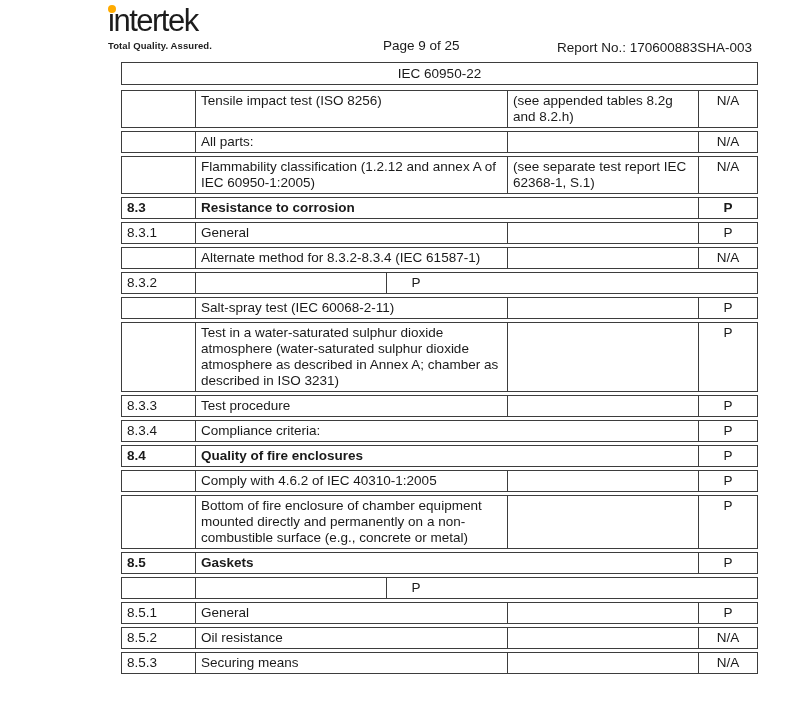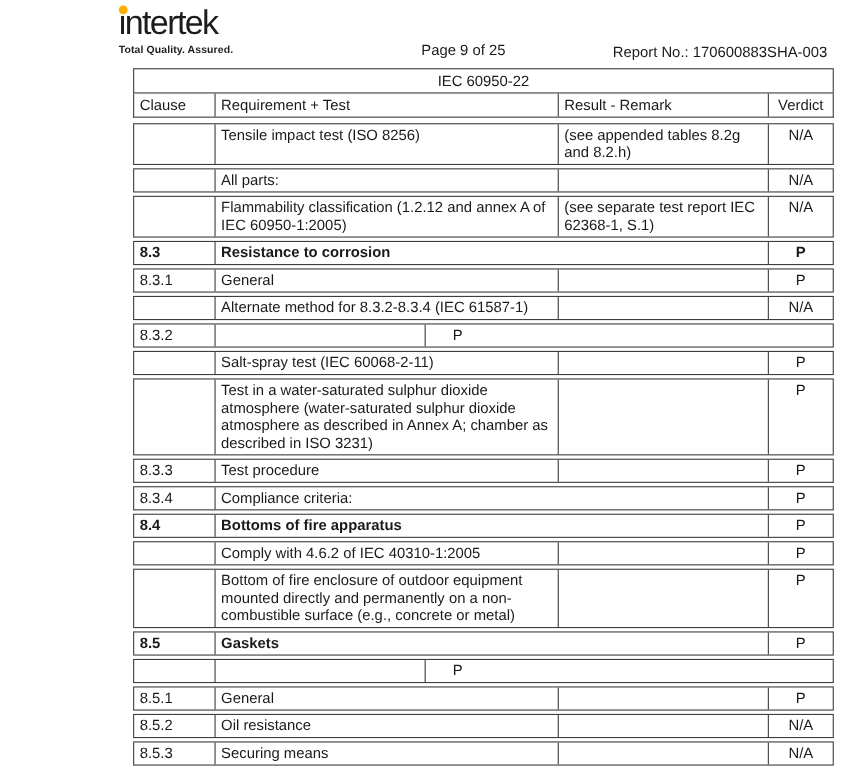--- a/index.html
+++ b/index.html
@@ -51,26 +51,20 @@
     <span class="logo-dot" style="background: rgb(255, 171, 0);"></span>
   </div>
   <div class="tagline">Total Quality. Assured.</div>
 </div>
 
 <div class="page-info">Page 9 of 25</div>
 <div class="report-no">Report No.: 170600883SHA-003</div>
 
 <div class="doc-table">
   <div class="t-title">IEC 60950-22</div>
-  <div class="t-cols">
-    <div class="hcell c-cl">Clause</div>
-    <div class="hcell c-rq">Requirement + Test</div>
-    <div class="hcell c-rs">Result - Remark</div>
-    <div class="hcell c-vd">Verdict</div>
-  </div>
   <div class="t-body">
       <div class="t-row">
         <div class="cell c-cl"></div>
         <div class="cell c-rq">Tensile impact test (ISO 8256)</div>
         <div class="cell c-rs">(see appended tables 8.2g and 8.2.h)</div>
         <div class="cell c-vd">N/A</div>
       </div>
       <div class="t-row">
         <div class="cell c-cl"></div>
         <div class="cell c-rq">All parts:</div>
@@ -123,32 +117,32 @@
         <div class="cell c-rs"></div>
         <div class="cell c-vd">P</div>
       </div>
       <div class="t-row">
         <div class="cell c-cl">8.3.4</div>
         <div class="cell c-rq span">Compliance criteria:</div>
         <div class="cell c-vd">P</div>
       </div>
       <div class="t-row">
         <div class="cell c-cl bold">8.4</div>
-        <div class="cell c-rq span bold">Bottoms of fire apparatus</div>
+        <div class="cell c-rq span bold">Quality of fire enclosures</div>
         <div class="cell c-vd">P</div>
       </div>
       <div class="t-row">
         <div class="cell c-cl"></div>
         <div class="cell c-rq">Comply with 4.6.2 of IEC 40310-1:2005</div>
         <div class="cell c-rs"></div>
         <div class="cell c-vd">P</div>
       </div>
       <div class="t-row">
         <div class="cell c-cl"></div>
-        <div class="cell c-rq">Bottom of fire enclosure of outdoor equipment mounted directly and permanently on a non-combustible surface (e.g., concrete or metal)</div>
+        <div class="cell c-rq">Bottom of fire enclosure of chamber equipment mounted directly and permanently on a non-combustible surface (e.g., concrete or metal)</div>
         <div class="cell c-rs"></div>
         <div class="cell c-vd">P</div>
       </div>
       <div class="t-row">
         <div class="cell c-cl bold">8.5</div>
         <div class="cell c-rq span bold">Gaskets</div>
         <div class="cell c-vd">P</div>
       </div>
       <div class="t-row">
         <div class="cell c-cl"></div>

